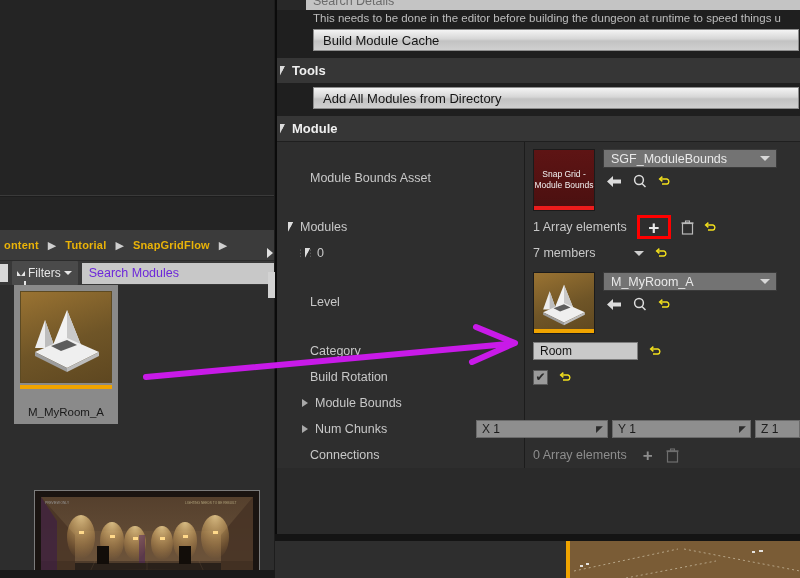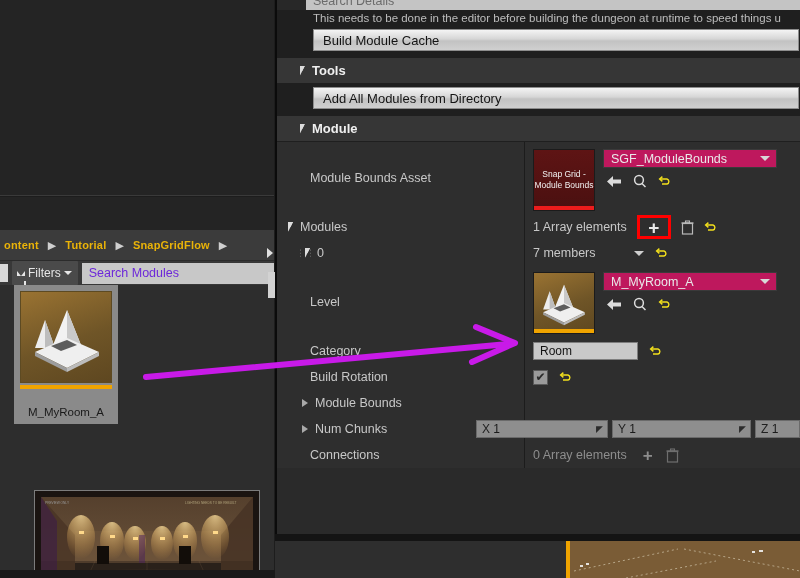--- a/index.html
+++ b/index.html
@@ -72,21 +72,21 @@
              border-left: 2px solid #0b0b0b; }
   .search-details {
     position: absolute; left: 29px; top: -9px; width: 510px; height: 19px;
     background: #c4c4c4; color: #6b6b6b; font-size: 12.5px;
     padding-left: 7px; display: flex; align-items: center; overflow: hidden;
   }
   .panel-body { position:absolute; left:0; top:10px; right:0; bottom:0; background:#2a2a2a; }
 
   .cat-header {
     position: relative; height: 26px; background: #363636;
-    display: flex; align-items: center; padding-left: 23px;
+    display: flex; align-items: center; padding-left: 3px;
     color: #f0f0f0; font-size: 13px; font-weight: bold;
     border-bottom: 1px solid #1f1f1f;
     text-align: right;
   }
   .tri-open { width:0;height:0;border-left:5px solid #dcdcdc;border-bottom:5px solid transparent;
               border-top:5px solid #dcdcdc; transform: rotate(0deg); margin-right:7px;
               clip-path: polygon(0 0, 100% 0, 0 100%); }
   .tri-closed { width:0;height:0;border-top:4.5px solid transparent;border-bottom:4.5px solid transparent;
                 border-left:6px solid transparent; position:relative; margin-right:7px; }
   .tri-closed::before { content:""; position:absolute; left:-6px; top:-4.5px; width:0; height:0;
@@ -122,21 +122,21 @@
   }
   .chip-red { background: linear-gradient(180deg,#5e1414 0%, #4a1010 100%);
               display:flex; align-items:center; justify-content:center; }
   .chip-red span { color:#f2f2f2; font-size:8.5px; line-height:11px; text-align:center; display:block; }
   .chip-red .ul { position:absolute; left:0; bottom:0; width:100%; height:4px; background:#ec1c1c; }
   .chip-brown { background: linear-gradient(160deg,#9a7332 0%, #6f5527 55%, #5e4720 100%); }
   .chip-brown .ul { position:absolute; left:0; bottom:0; width:100%; height:4px; background:#f0a400; }
 
   .assetbox { margin-left:8px; }
   .combo {
-    width:174px; height:19px; background:#be185d; border:1px solid #3a3a3a;
+    width:174px; height:19px; background:#737373; border:1px solid #3a3a3a;
     display:flex; align-items:center; justify-content:space-between;
     color:#e9e9e9; font-size:12.5px; padding:0 6px 0 7px;
   }
   .combo .cd { width:0;height:0;border-left:5px solid transparent;border-right:5px solid transparent;
                border-top:5px solid #d8d8d8; }
   .icon-row { display:flex; align-items:center; gap:11px; margin-top:6px; padding-left:3px; }
   .ic { color:#d8d8d8; }
   .ic svg { display:block; }
 
   .arr-count { color:#c7c7c7; font-size:12.5px; }

